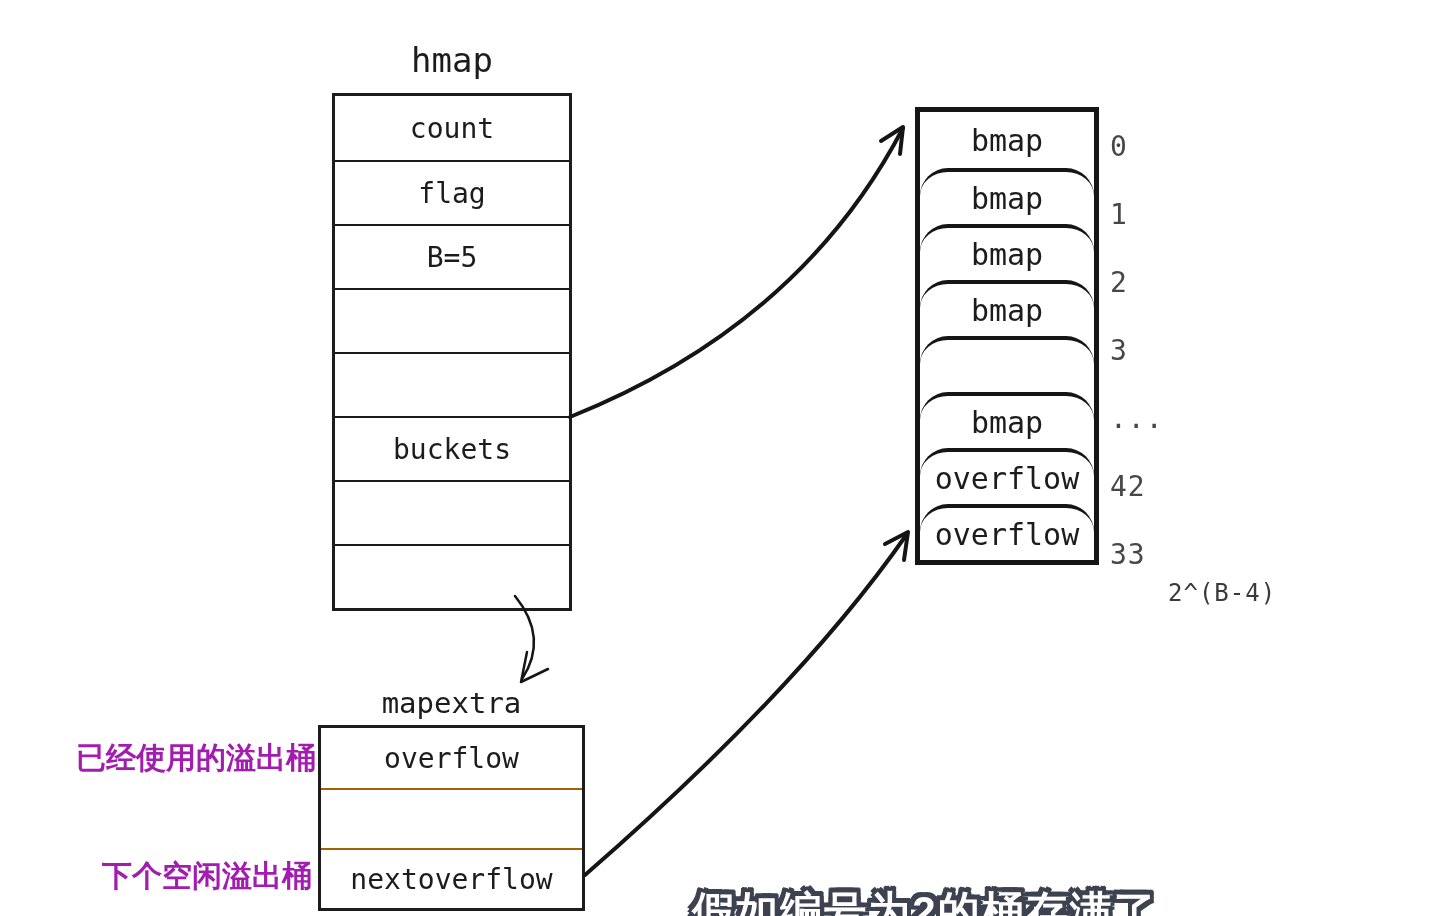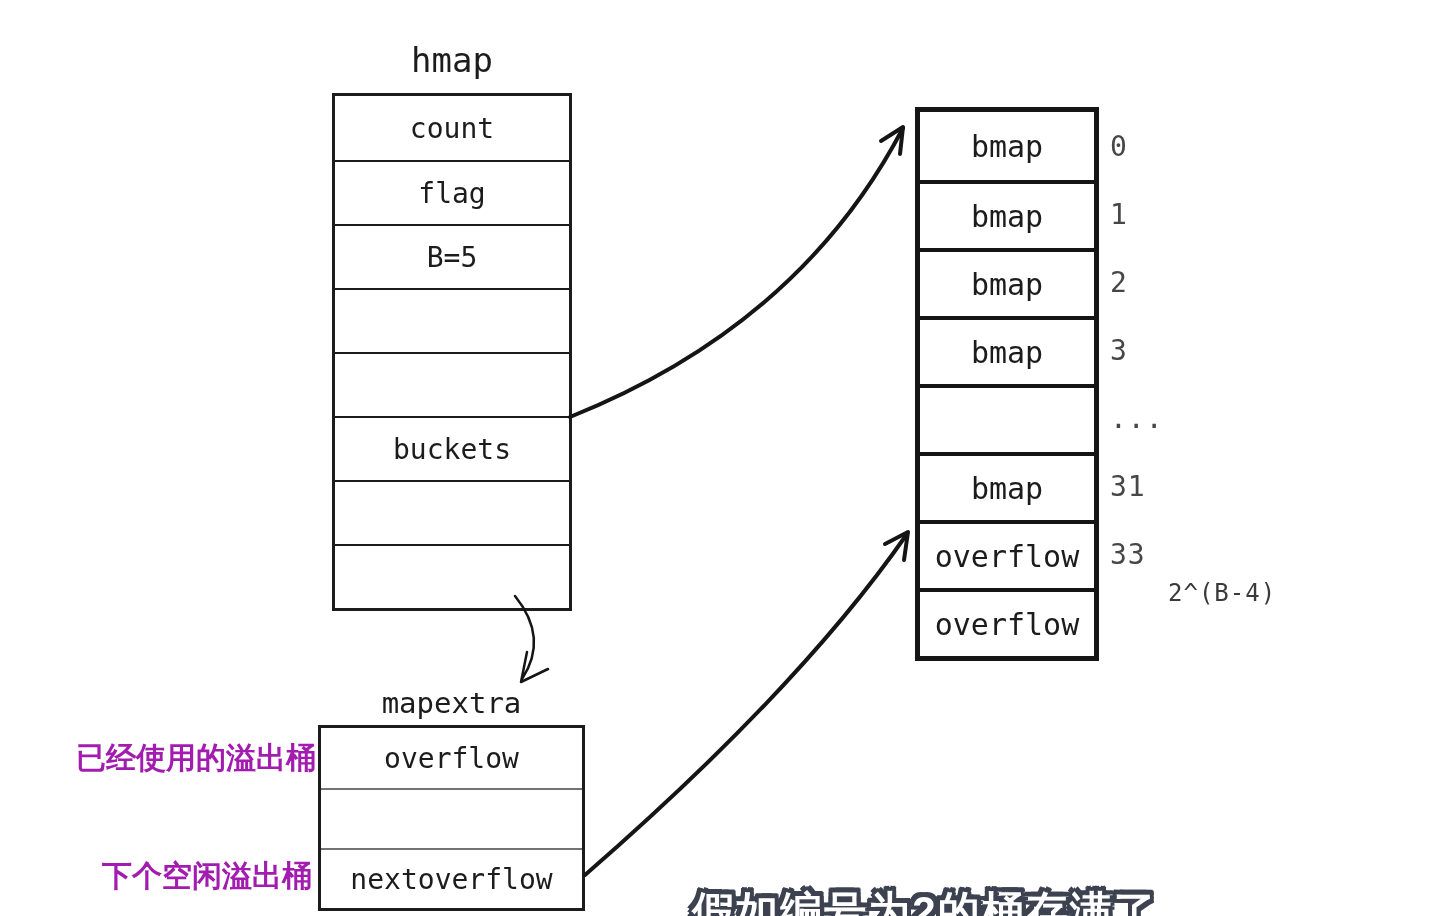--- a/index.html
+++ b/index.html
@@ -28,23 +28,24 @@
     font-size: 28px;
   }
   .hmap-row:first-child { border-top: none; }
 
   
   .bmap-box {
     left: 915px; top: 107px; width: 184px;
     border: 5px solid #151515; background: #fff;
   }
   .bmap-row {
-    height: 68px; border-top: 4px solid #151515;
+    height: 56px; border-top: 4px solid #151515;
     display: flex; align-items: center; justify-content: center;
     font-size: 30px;
+    border-radius: 32px;
   }
   .bmap-row:first-child { border-top: none; }
 
   .bmap-indices {
     left: 1110px; top: 112px; width: 80px;
     display: flex; flex-direction: column;
     color: #474747;
   }
   .bmap-index {
     height: 68px; display: flex; align-items: center;
@@ -58,21 +59,21 @@
   
   .mapextra-title {
     left: 318px; top: 686px; width: 267px;
     text-align: center; font-size: 29px; color: #1c1c1c;
   }
   .mapextra-table {
     left: 318px; top: 725px; width: 267px;
     border: 3px solid #1c1c1c; background: #fff;
   }
   .mapextra-row {
-    height: 60px; border-top: 2px solid #737373;
+    height: 60px; border-top: 2px solid #a16207;
     display: flex; align-items: center; justify-content: center;
     font-size: 28px;
   }
   .mapextra-row:first-child { border-top: none; }
 
   .cn-label {
     width: 292px; text-align: right;
     font-family: "Liberation Serif", serif;
     font-weight: 700; font-size: 30px; color: #a21caf;
     white-space: nowrap;
@@ -126,21 +127,21 @@
   <div class="bmap-row">bmap</div>
   <div class="bmap-row">overflow</div>
   <div class="bmap-row">overflow</div>
 </div>
 <div class="abs bmap-indices">
   <div class="bmap-index">0</div>
   <div class="bmap-index">1</div>
   <div class="bmap-index">2</div>
   <div class="bmap-index">3</div>
   <div class="bmap-index">...</div>
-  <div class="bmap-index">31</div>
+  <div class="bmap-index">42</div>
   <div class="bmap-index">33</div>
 </div>
 <div class="abs size-note">2^(B-4)</div>
 
 <div class="abs mapextra-title">mapextra</div>
 <div class="abs mapextra-table">
   <div class="mapextra-row">overflow</div>
   <div class="mapextra-row"></div>
   <div class="mapextra-row">nextoverflow</div>
 </div>

